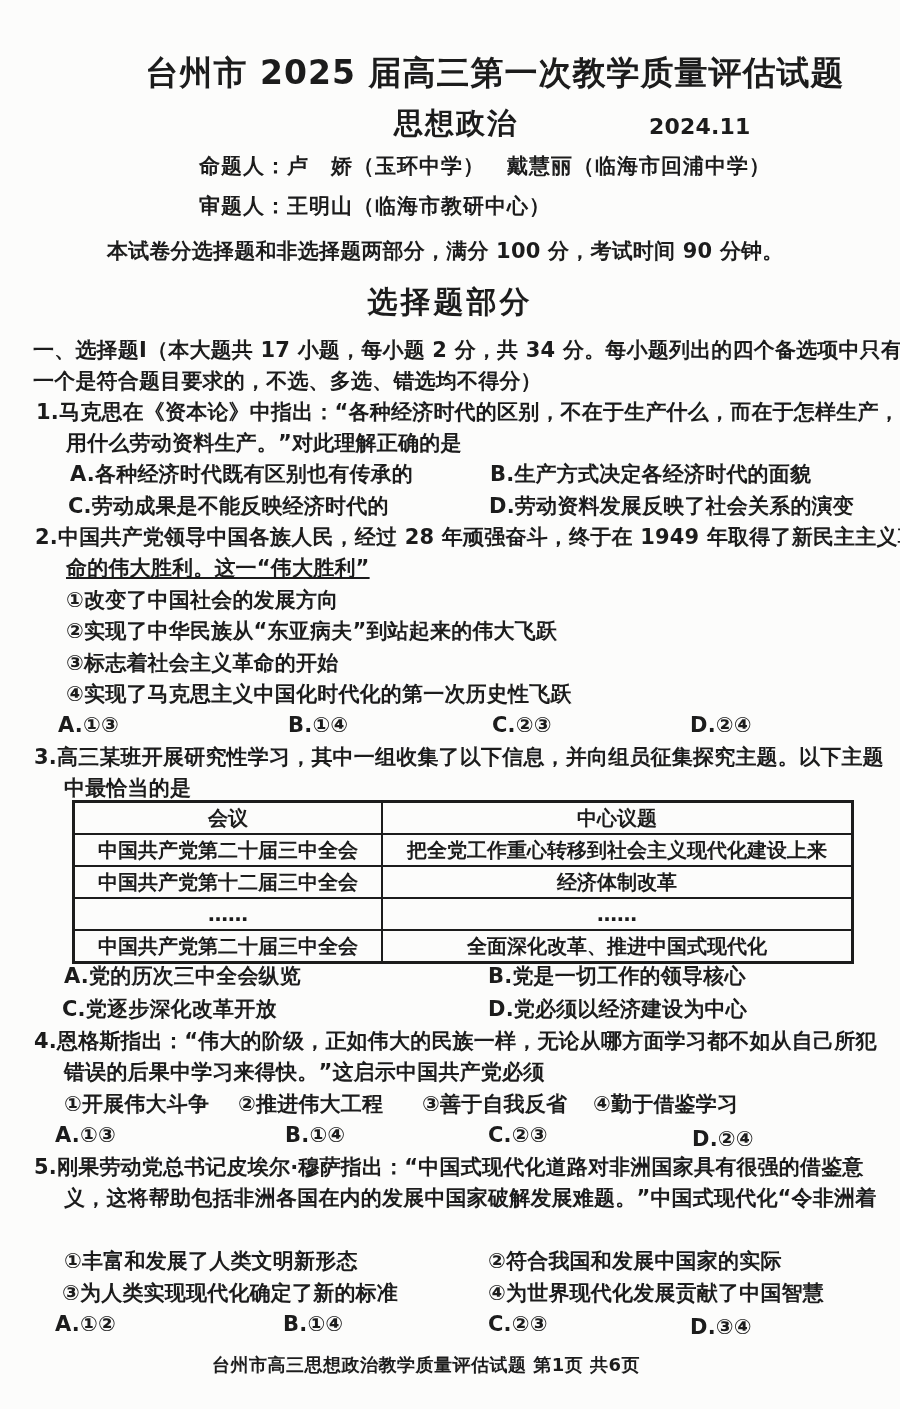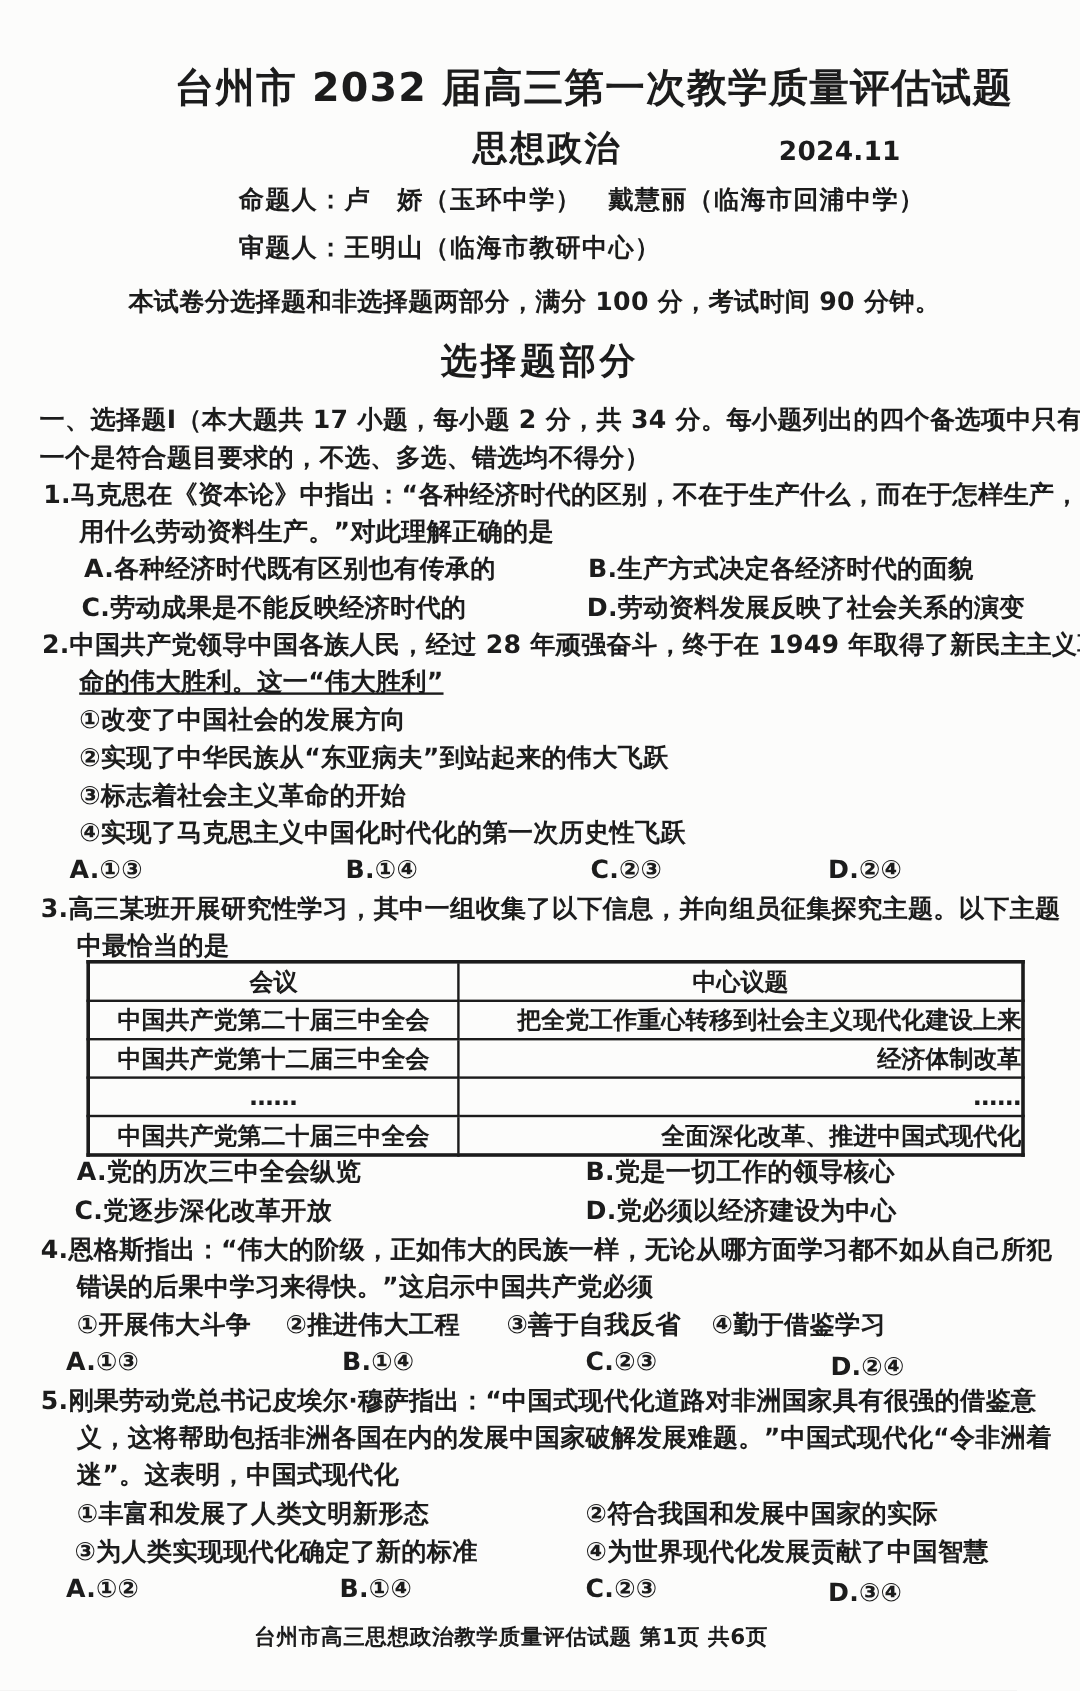--- a/index.html
+++ b/index.html
@@ -40,29 +40,29 @@
   table.tbl td{
     border:2px solid #1c1c1c;
     height:30px;
     font-size:20px;
     font-weight:700;
     padding:0;
     overflow:hidden;
     white-space:nowrap;
   }
   td.c1{width:306px;text-align:center;}
-  td.c2{width:468px;text-align:right;padding-left:13px;}
+  td.c2{width:468px;text-align:center;padding-left:13px;}
   .foot{font-size:18px;letter-spacing:0.5px;}
 </style>
 </head>
 <body>
 
 <div class="page">
 
-  <div class="ln title ctr" style="top:52px;left:90px;width:810px;">台州市 2032 届高三第一次教学质量评估试题</div>
+  <div class="ln title ctr" style="top:52px;left:90px;width:810px;">台州市 2025 届高三第一次教学质量评估试题</div>
   <div class="ln subject" style="top:105px;left:394px;">思想政治</div>
   <div class="ln date" style="top:113px;left:649px;">2024.11</div>
   <div class="ln meta" style="top:153px;left:199px;">命题人：卢　娇（玉环中学）　戴慧丽（临海市回浦中学）</div>
   <div class="ln meta" style="top:193px;left:199px;">审题人：王明山（临海市教研中心）</div>
   <div class="ln note" style="top:238px;left:107px;">本试卷分选择题和非选择题两部分，满分 100 分，考试时间 90 分钟。</div>
 
   <div class="ln part ctr" style="top:283px;left:0;width:900px;">选择题部分</div>
   <div class="ln" style="top:337px;left:33px;">一、选择题Ⅰ（本大题共 17 小题，每小题 2 分，共 34 分。每小题列出的四个备选项中只有</div>
   <div class="ln" style="top:368px;left:33px;">一个是符合题目要求的，不选、多选、错选均不得分）</div>
 
@@ -125,21 +125,20 @@
   <div class="ln" style="top:1091px;left:238px;">②推进伟大工程</div>
   <div class="ln" style="top:1091px;left:422px;">③善于自我反省</div>
   <div class="ln" style="top:1091px;left:593px;">④勤于借鉴学习</div>
   <div class="ln" style="top:1122px;left:55px;">A.①③</div>
   <div class="ln" style="top:1122px;left:285px;">B.①④</div>
   <div class="ln" style="top:1122px;left:488px;">C.②③</div>
   <div class="ln" style="top:1126px;left:692px;">D.②④</div>
 
   <div class="ln" style="top:1154px;left:34px;">5.刚果劳动党总书记皮埃尔·穆萨指出：“中国式现代化道路对非洲国家具有很强的借鉴意</div>
   <div class="ln" style="top:1185px;left:64px;">义，这将帮助包括非洲各国在内的发展中国家破解发展难题。”中国式现代化“令非洲着</div>
-  <div class="ln" style="top:1216px;left:64px;">迷”。这表明，中国式现代化</div>
   <div class="ln" style="top:1248px;left:64px;">①丰富和发展了人类文明新形态</div>
   <div class="ln" style="top:1248px;left:488px;">②符合我国和发展中国家的实际</div>
   <div class="ln" style="top:1280px;left:62px;">③为人类实现现代化确定了新的标准</div>
   <div class="ln" style="top:1280px;left:488px;">④为世界现代化发展贡献了中国智慧</div>
   <div class="ln" style="top:1311px;left:55px;">A.①②</div>
   <div class="ln" style="top:1311px;left:283px;">B.①④</div>
   <div class="ln" style="top:1311px;left:488px;">C.②③</div>
   <div class="ln" style="top:1314px;left:690px;">D.③④</div>
 
   <div class="ln foot ctr" style="top:1354px;left:0;width:852px;">台州市高三思想政治教学质量评估试题 第1页 共6页</div>

